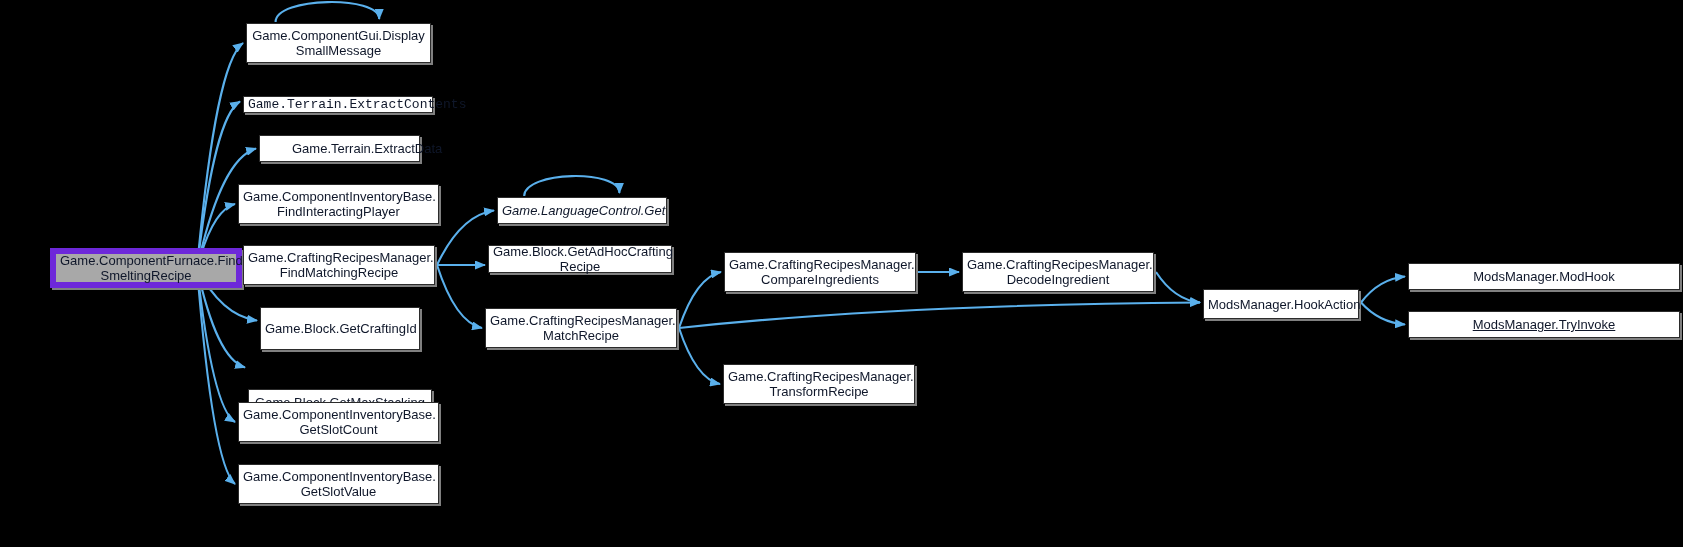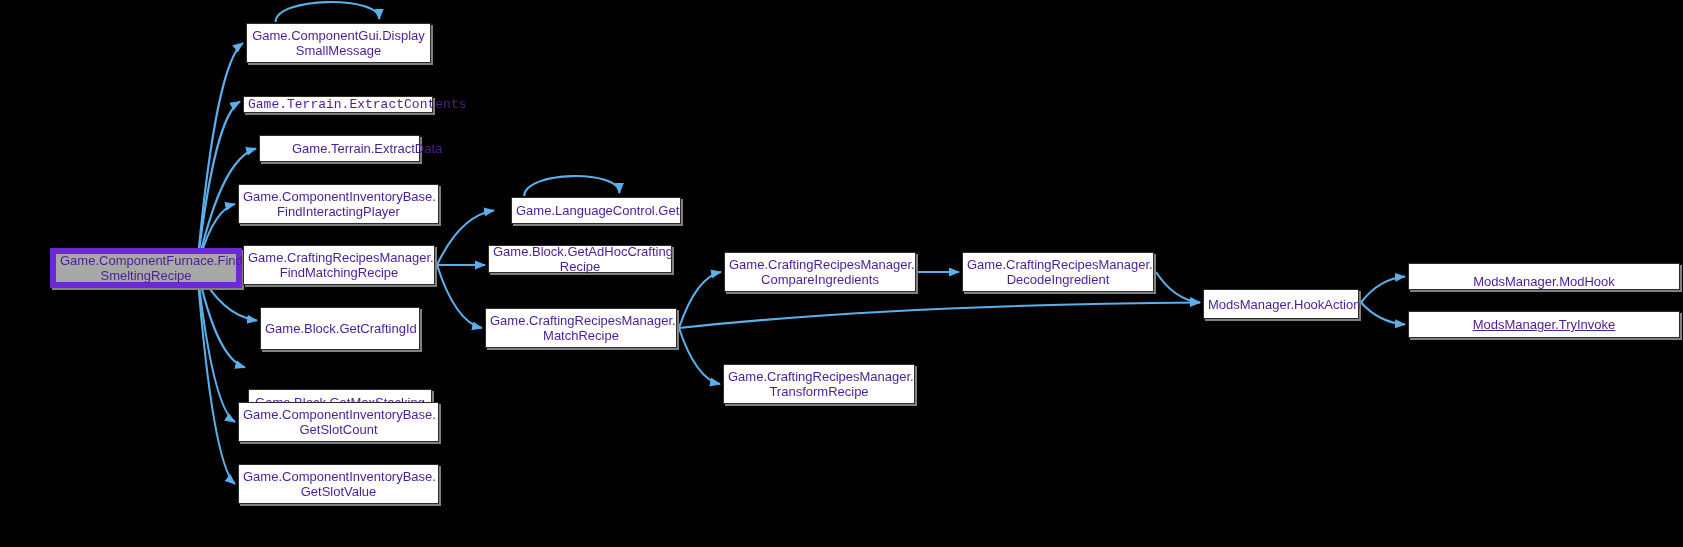--- a/index.html
+++ b/index.html
@@ -25,21 +25,21 @@
   .node {
     position: absolute;
     box-sizing: border-box;
     background: #ffffff;
     border: 1px solid #2b2b2b;
     box-shadow: 2px 2px 0 0 #808080;
     display: flex;
     align-items: center;
     justify-content: center;
     text-align: center;
-    color: #4c1d95;
+    color: #0f172a;
     font-size: 13px;
     line-height: 15px;
     letter-spacing: 0px;
     z-index: 5;
     padding: 0 4px;
   }
   .node.root {
     background: #a8a8a8;
     border: 6px solid #6d28d9;
     margin-left: 47px;
@@ -116,21 +116,21 @@
         <span class="label">Game.Block.GetMaxStacking</span>
       </div>
       <div class="node" style="left: 238px; top: 402px; width: 201px; height: 40px;">
         <span class="label">Game.ComponentInventoryBase.
 GetSlotCount</span>
       </div>
       <div class="node" style="left: 238px; top: 464px; width: 201px; height: 40px;">
         <span class="label">Game.ComponentInventoryBase.
 GetSlotValue</span>
       </div>
-      <div class="node" style="left: 511px; top: 197px; width: 170px; height: 27px;">
+      <div class="node" style="left: 497px; top: 197px; width: 170px; height: 27px; font-style: italic;">
         <span class="label">Game.LanguageControl.Get</span>
       </div>
       <div class="node" style="left: 488px; top: 245px; width: 184px; height: 28px;">
         <span class="label">Game.Block.GetAdHocCrafting
 Recipe</span>
       </div>
       <div class="node" style="left: 485px; top: 308px; width: 192px; height: 40px;">
         <span class="label">Game.CraftingRecipesManager.
 MatchRecipe</span>
       </div>
@@ -142,21 +142,21 @@
         <span class="label">Game.CraftingRecipesManager.
 TransformRecipe</span>
       </div>
       <div class="node" style="left: 962px; top: 252px; width: 192px; height: 40px;">
         <span class="label">Game.CraftingRecipesManager.
 DecodeIngredient</span>
       </div>
       <div class="node" style="left: 1203px; top: 289px; width: 156px; height: 30px;">
         <span class="label">ModsManager.HookAction</span>
       </div>
-      <div class="node" style="left: 1408px; top: 263px; width: 272px; height: 27px; align-items: flex-end;">
+      <div class="node" style="left: 1408px; top: 263px; width: 272px; height: 27px;">
         <span class="label">ModsManager.ModHook</span>
       </div>
       <div class="node" style="left: 1408px; top: 311px; width: 272px; height: 27px; text-decoration: underline;">
         <span class="label">ModsManager.TryInvoke</span>
       </div>
     </div>
 
 </div>
 
 </body></html>

